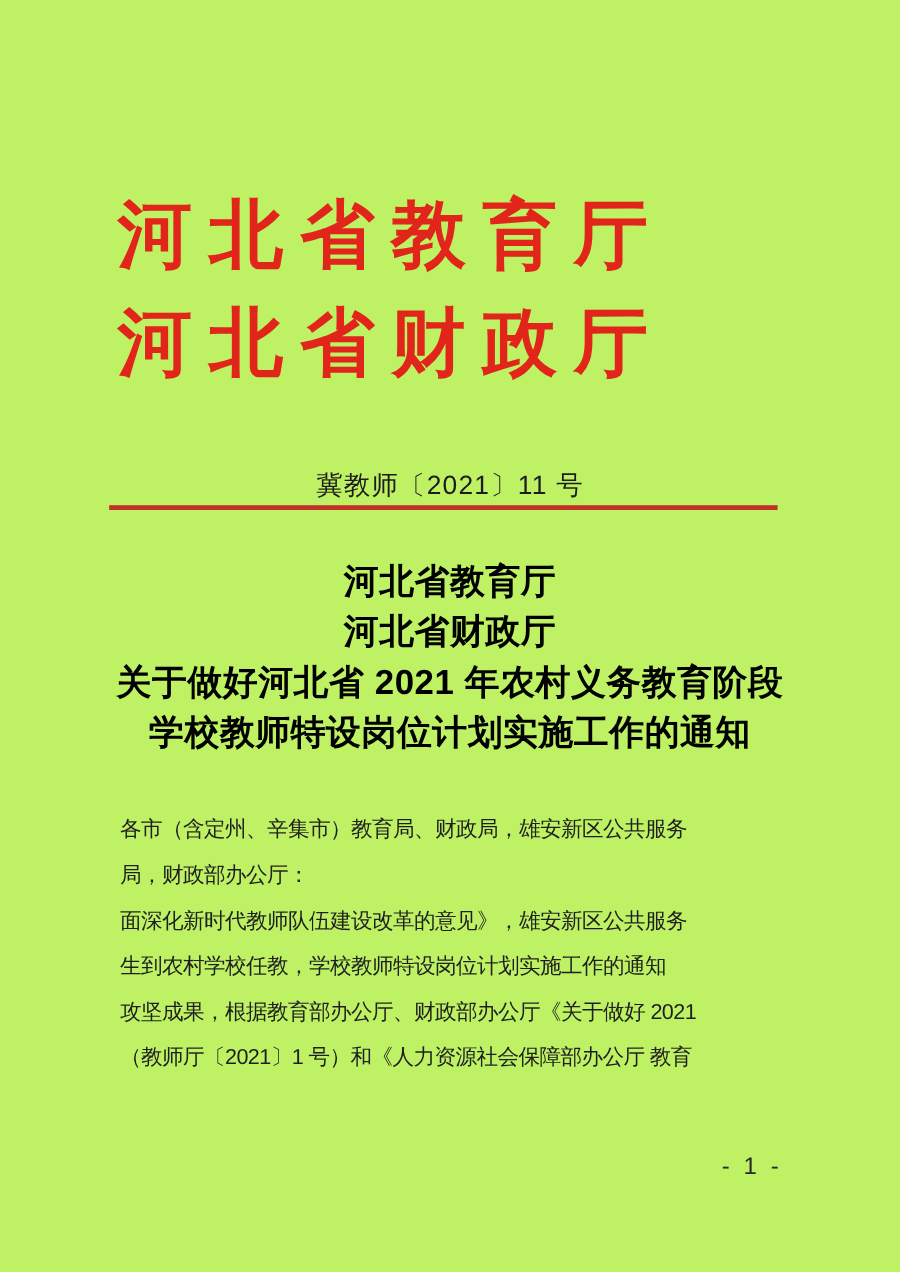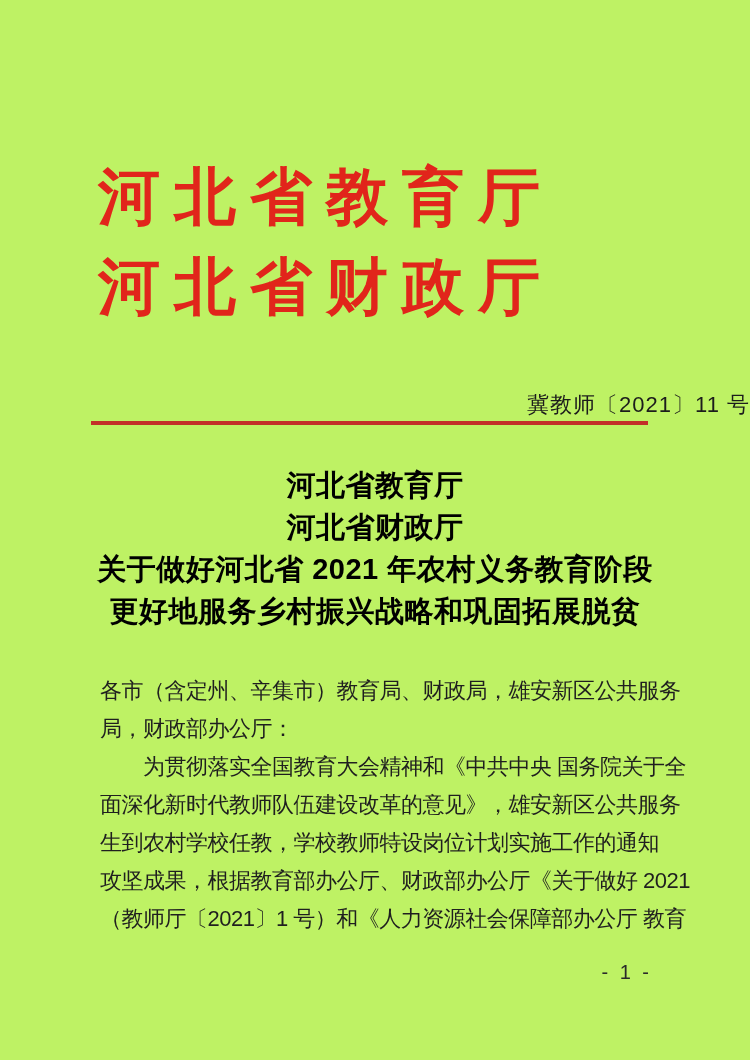--- a/index.html
+++ b/index.html
@@ -39,21 +39,21 @@
     margin-left: -16px;
     white-space: nowrap;
   }
 
   
   .doc-number {
     position: absolute;
     top: 390px;
     left: 0;
     width: 100%;
-    text-align: right;
+    text-align: center;
     font-size: 22px;
     letter-spacing: 1px;
     color: #1c1c1c;
   }
 
   
   .red-divider {
     position: absolute;
     top: 421px;
     left: 91px;
@@ -81,21 +81,21 @@
 
   
   .doc-body {
     position: absolute;
     top: 672px;
     left: 100px;
     width: 560px;
     color: #1f1f1f;
   }
   .body-line {
-    font-size: 22px;
+    font-size: 18px;
     line-height: 38px;
     letter-spacing: -0.5px;
     white-space: nowrap;
   }
 
   
   .page-number {
     position: absolute;
     top: 961px;
     right: 98px;
@@ -118,27 +118,26 @@
   </div>
 
   <div class="doc-number">冀教师〔2021〕11 号</div>
 
   <div class="red-divider"></div>
 
   <div class="doc-title">
       <div class="title-line">河北省教育厅</div>
       <div class="title-line">河北省财政厅</div>
       <div class="title-line">关于做好河北省 2021 年农村义务教育阶段</div>
-      <div class="title-line">更好地服务乡村振兴战略和巩固拓展脱贫</div>
+      <div class="title-line">学校教师特设岗位计划实施工作的通知</div>
     </div>
 
   <div class="doc-body">
       <div class="body-line">各市（含定州、辛集市）教育局、财政局，雄安新区公共服务</div>
       <div class="body-line">局，财政部办公厅：</div>
-      <div class="body-line">　　为贯彻落实全国教育大会精神和《中共中央 国务院关于全</div>
       <div class="body-line">面深化新时代教师队伍建设改革的意见》，雄安新区公共服务</div>
       <div class="body-line">生到农村学校任教，学校教师特设岗位计划实施工作的通知</div>
       <div class="body-line">攻坚成果，根据教育部办公厅、财政部办公厅《关于做好 2021</div>
       <div class="body-line">（教师厅〔2021〕1 号）和《人力资源社会保障部办公厅 教育</div>
     </div>
 
   <div class="page-number">- 1 -</div>
 
 </div>
 

